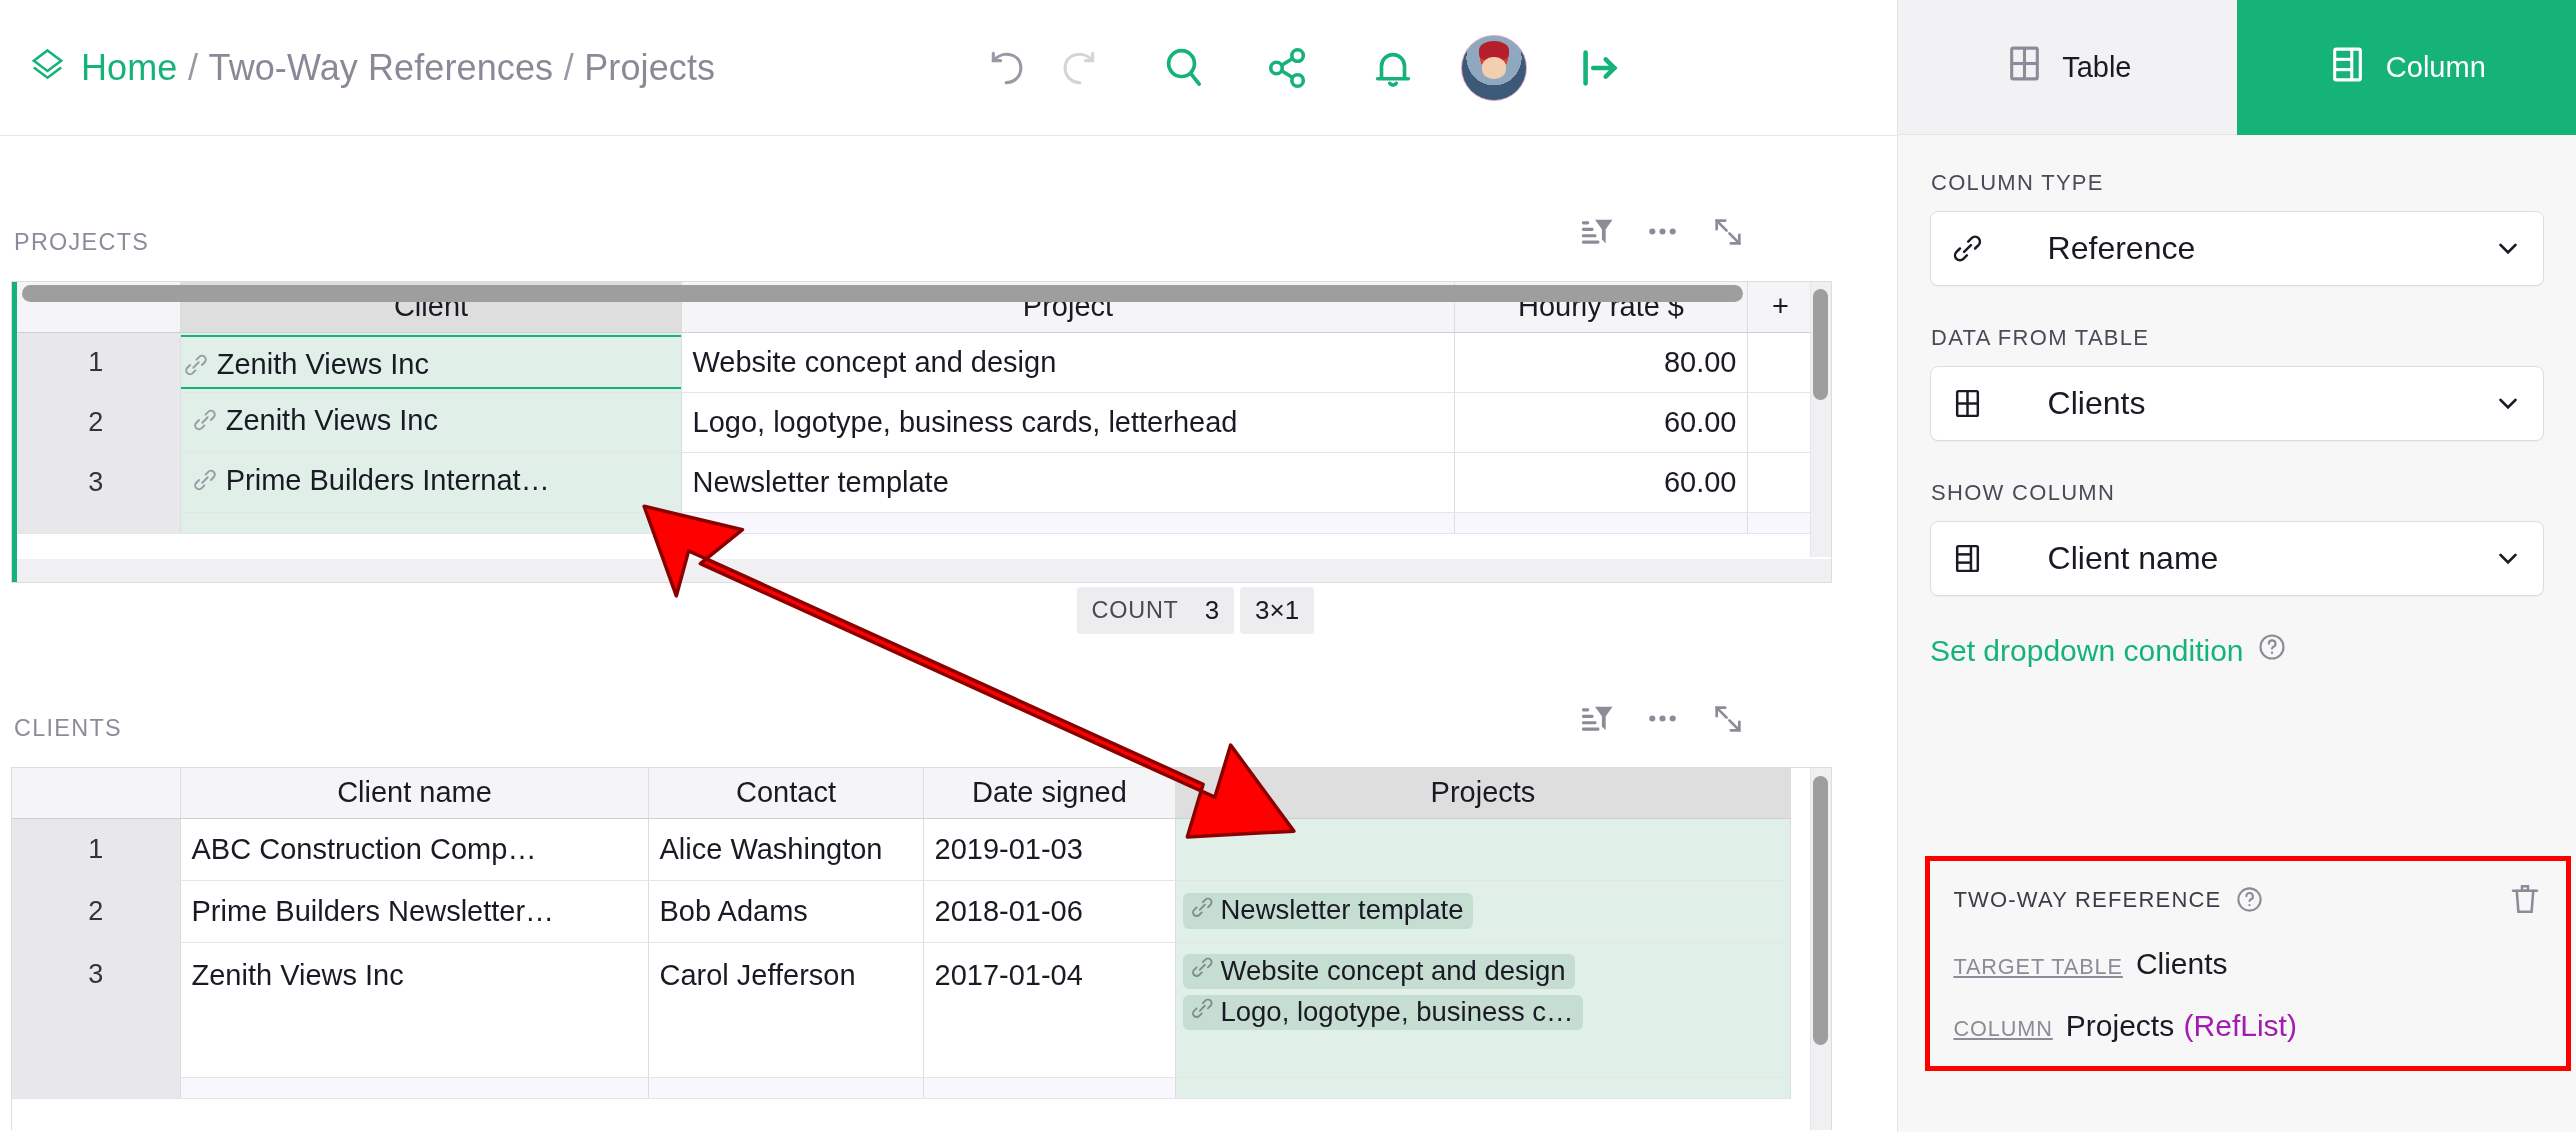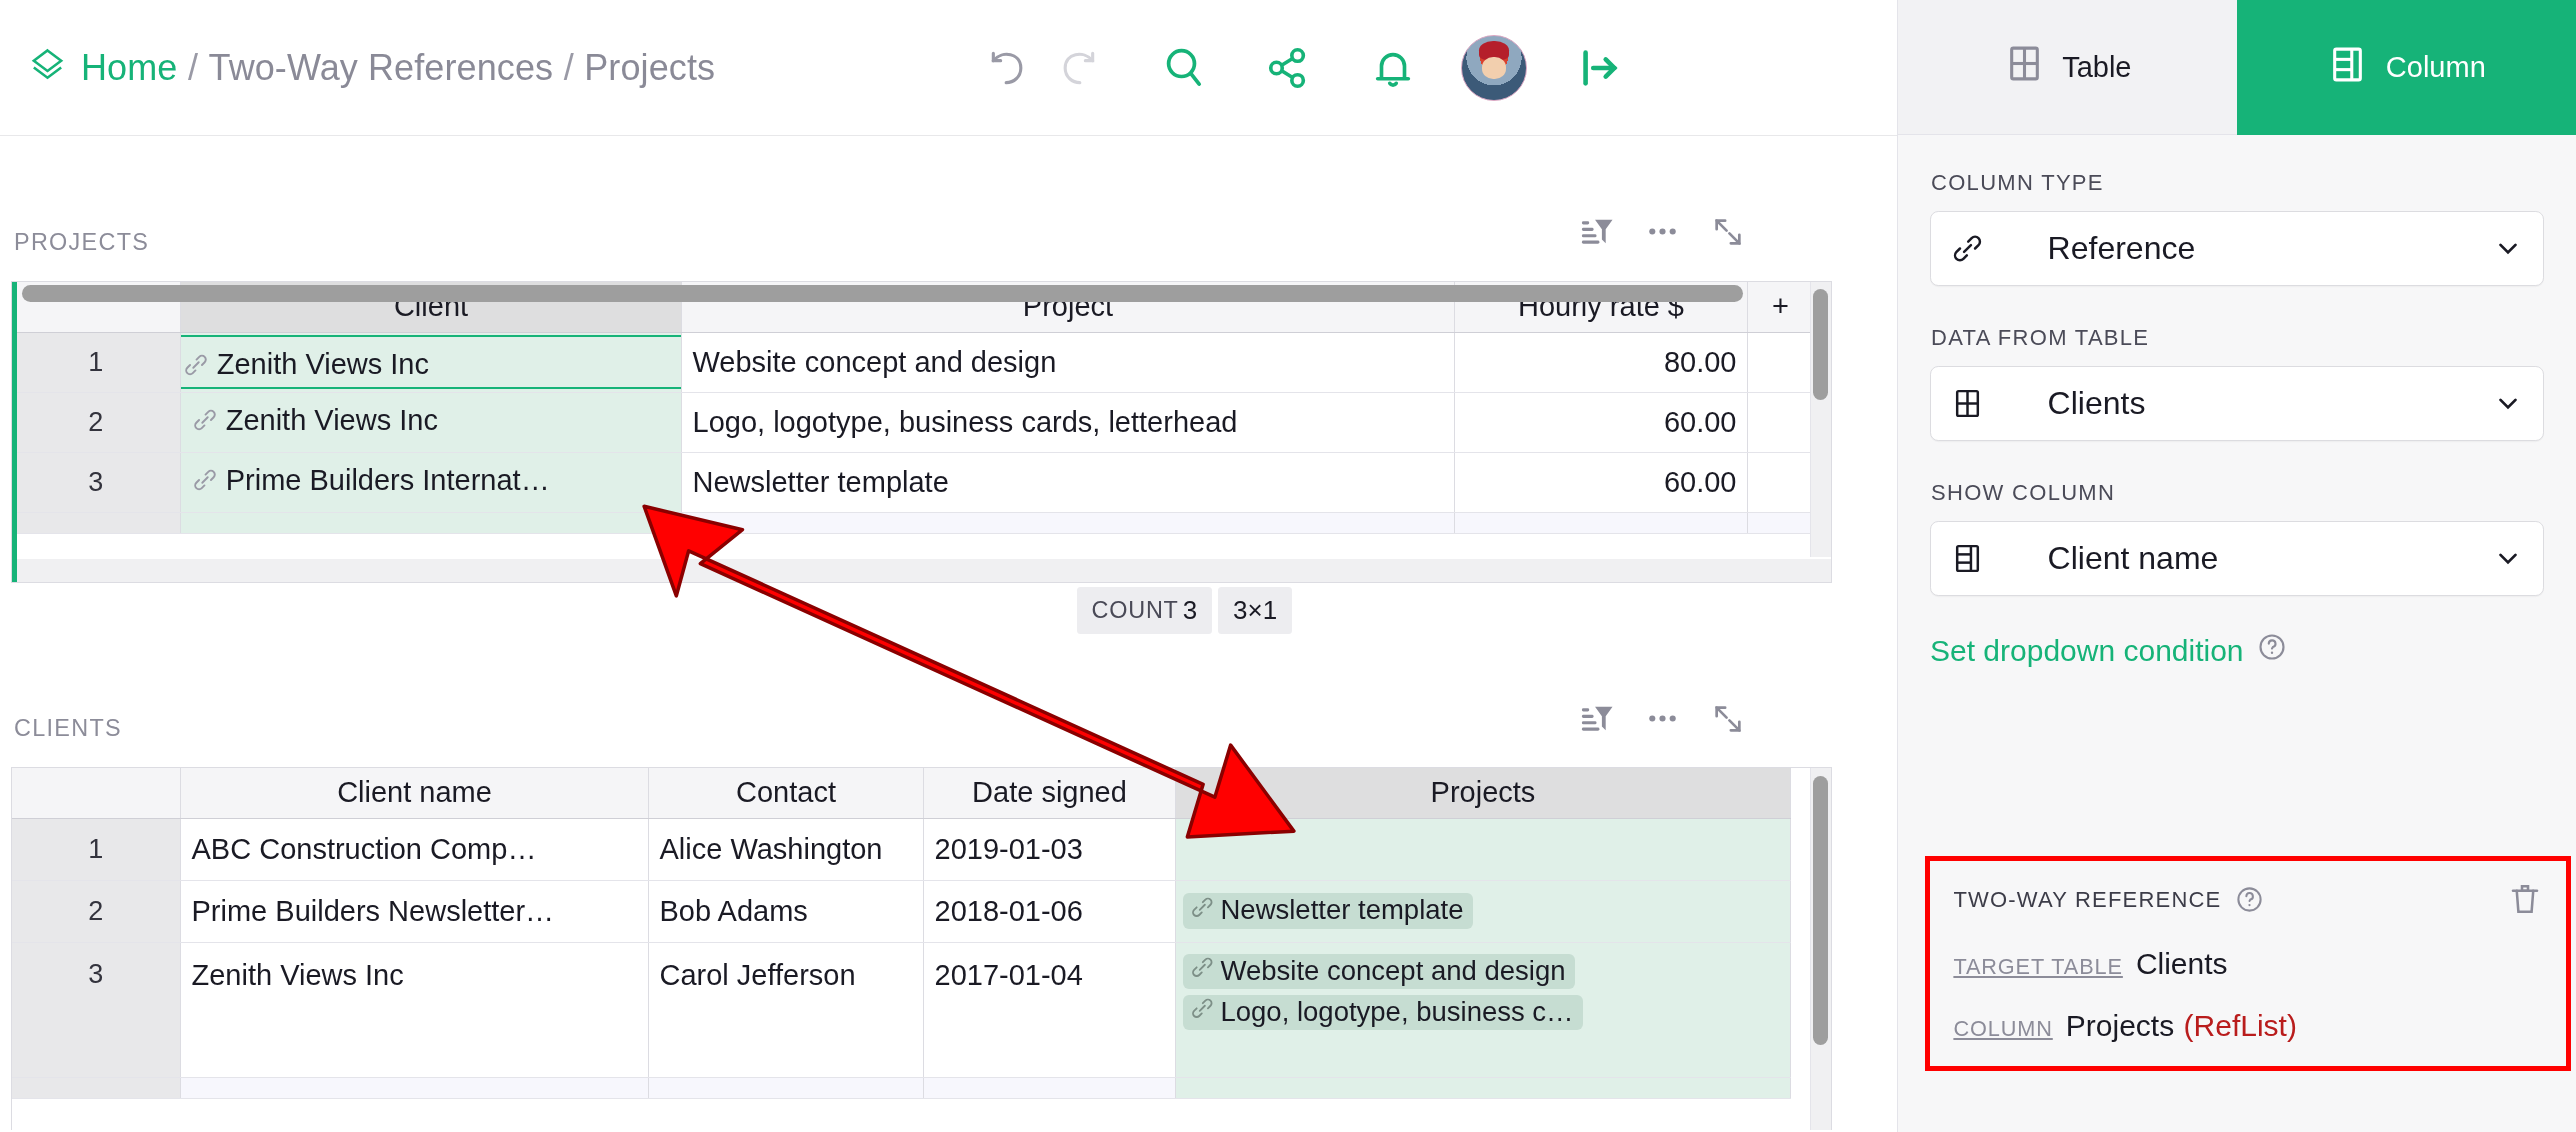--- a/index.html
+++ b/index.html
@@ -99,21 +99,21 @@
 
   
   .vscroll { position: absolute; right: 2.3px; width: 15px; border-radius: 7.6px; background: #9e9e9e; }
   .vtrack { position: absolute; right: 0; top: 0; bottom: 0; width: 21px; background: #f0f0f2; border-left: 1.2px solid #e4e4ea; }
   .hscroll-track { position: absolute; left: 5.3px; right: 0; height: 23.4px; background: #f0f0f2; }
   .hscroll { position: absolute; height: 17.6px; border-radius: 8.8px; background: #9e9e9e; top: 2.9px; }
 
   .footerbadges { position: absolute; display: flex; gap: 5.9px; }
   .badge {
     background: #ededf0; border-radius: 3.5px; font-size: 23.4px; color: #4a4a57;
-    padding: 8.2px 15px; letter-spacing: 0.8px; display: flex; align-items: center; gap: 4px;
+    padding: 8.2px 15px; letter-spacing: 0.8px; display: flex; align-items: center; gap: 26px;
   }
   .badge b { font-weight: 400; color: #1a1a24; font-size: 26px; letter-spacing: 0; }
 
   
   .panel { width: 679px; height: 1132px; background: #f7f7f8; border-left: 1.8px solid #e4e4ea; position: relative; }
   .ptabs { display: flex; height: 135px; }
   .ptab {
     flex: 1; display: flex; align-items: center; justify-content: center; gap: 17.6px;
     font-size: 29px; cursor: pointer;
   }
@@ -138,21 +138,21 @@
     position: absolute; left: 27px; right: 4.7px; border: 5.3px solid #ff0000;
     background: #f7f7f8; padding: 20px 23.4px 23.4px 23.4px;
   }
   .tw-head { display: flex; align-items: center; }
   .tw-title { font-size: 22px; letter-spacing: 1.2px; color: #3c3c48; }
   .tw-help { margin-left: 13px; }
   .tw-trash { margin-left: auto; cursor: pointer; }
   .tw-row { display: flex; align-items: baseline; margin-top: 28px; }
   .tw-key { font-size: 21.7px; letter-spacing: 0.9px; color: #8c8c99; margin-right: 13px; text-decoration: underline; }
   .tw-val { font-size: 30px; color: #1a1a24; }
-  .tw-val .muted { color: #b91c1c; }
+  .tw-val .muted { color: #a21caf; }
 
   
   .annot { position: absolute; left: 0; top: 0; pointer-events: none; z-index: 40; }
 </style>
 </head>
 <body>
 
 <div class="app">
 
   <div class="main">

